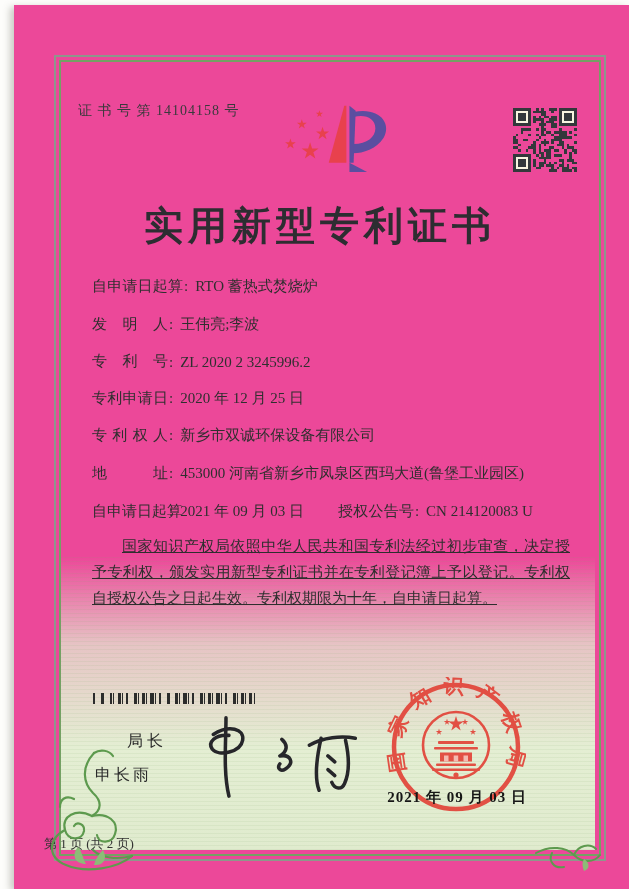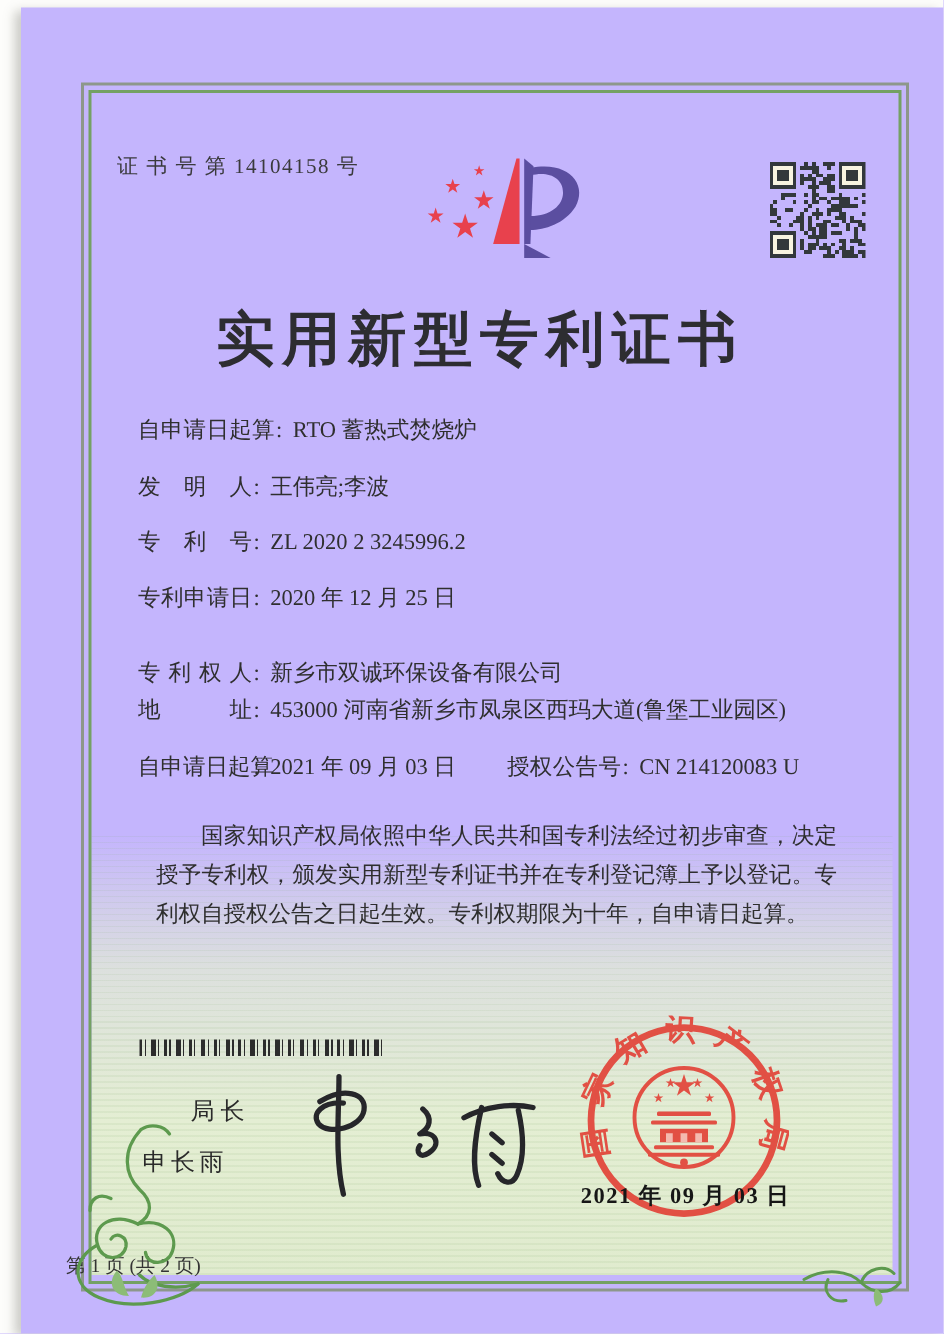--- a/index.html
+++ b/index.html
@@ -1,19 +1,19 @@
 <!DOCTYPE html>
 <html><head>
 <meta charset="utf-8">
 <style>
   html,body{margin:0;padding:0;}
   body{width:629px;height:889px;background:#fdfdfb;position:relative;overflow:hidden;
        font-family:"Liberation Serif","DejaVu Serif",serif;color:#2e2e30;}
   .page{position:absolute;left:14px;top:5px;width:615px;height:884px;
-        background:#c4b5fd;box-shadow:-4px 2px 7px rgba(140,140,130,.45);}
+        background:#ec4899;box-shadow:-4px 2px 7px rgba(140,140,130,.45);}
   
   .frame{position:absolute;left:45px;top:55px;width:538px;height:792px;
          border:2px solid #74a164;outline:2px solid #8d978b;outline-offset:3px;}
   
   .tint{position:absolute;left:47px;top:552px;width:534px;height:293px;
         background:
           repeating-linear-gradient(0deg, rgba(125,170,105,.10) 0 1px, rgba(255,255,255,0) 1px 4px),
           linear-gradient(180deg, rgba(228,238,211,0) 0%, rgba(228,238,211,.75) 30%, #e4eed3 65%, #e0ebce 100%);}
   .certno{position:absolute;left:64px;top:97px;font-size:14px;letter-spacing:1px;color:#3a3a3c;}
   .logo{position:absolute;left:264px;top:96px;width:145px;height:86px;}
@@ -22,21 +22,21 @@
          font-size:39px;font-weight:600;letter-spacing:5px;color:#2d2d31;}
   .fields{position:absolute;left:78px;top:266px;width:490px;font-size:15px;color:#2f2f2f;}
   .frow{position:absolute;left:0;white-space:nowrap;}
   .flabel{display:inline-block;width:76px;text-align:justify;text-align-last:justify;vertical-align:bottom;}
   .flabel.w6{width:91px;}
   .fcolon{margin-left:1px;}
   .fvalue{margin-left:7px;}
   .pair2{margin-left:34px;font-family:Liberation Serif, serif;}
   .paras{position:absolute;left:78px;top:528px;width:478px;font-size:15px;line-height:26px;
          color:#2e2e2e;text-align:justify;}
-  .paras p{margin:12px;text-indent:2em;}
+  .paras p{margin:0;text-indent:2em;text-decoration:underline;}
   .barcode{position:absolute;left:79px;top:688px;width:164px;height:11px;
     background:repeating-linear-gradient(90deg,#2c2c2c 0 2px,transparent 2px 3.5px,#2c2c2c 3.5px 4.3px,
       transparent 4.3px 8px,#2c2c2c 8px 11px,transparent 11px 12.5px,#2c2c2c 12.5px 13.3px,transparent 13.3px 16.5px);}
   .signer-title{position:absolute;left:81px;top:726px;font-size:16px;letter-spacing:4px;color:#2a2a2a;margin-left:32px;}
   .signer-name{position:absolute;left:81px;top:760px;font-size:16px;letter-spacing:3px;color:#2a2a2a;}
   .signature{position:absolute;left:168px;top:700px;width:185px;height:98px;}
   .seal{position:absolute;left:372px;top:672px;width:140px;height:140px;opacity:.93;}
   .seal-date{position:absolute;left:368px;top:783px;width:150px;text-align:center;
              font-size:15px;font-weight:700;color:#161616;letter-spacing:1px;z-index:5;}
   .page-info{position:absolute;left:30px;top:830px;width:552px;text-align:left;font-size:13px;color:#333;}
@@ -290,21 +290,21 @@
     </div>
     <div class="frow" style="top:44px">
       <span class="flabel">发明人</span><span class="fcolon">:</span><span class="fvalue">王伟亮;李波</span>
     </div>
     <div class="frow" style="top:81px">
       <span class="flabel">专利号</span><span class="fcolon">:</span><span class="fvalue">ZL 2020 2 3245996.2</span>
     </div>
     <div class="frow" style="top:118px">
       <span class="flabel">专利申请日</span><span class="fcolon">:</span><span class="fvalue">2020 年 12 月 25 日</span>
     </div>
-    <div class="frow" style="top:168px">
+    <div class="frow" style="top:155px">
       <span class="flabel">专利权人</span><span class="fcolon">:</span><span class="fvalue">新乡市双诚环保设备有限公司</span>
     </div>
     <div class="frow" style="top:193px">
       <span class="flabel">地址</span><span class="fcolon">:</span><span class="fvalue">453000 河南省新乡市凤泉区西玛大道(鲁堡工业园区)</span>
     </div>
     <div class="frow" style="top:231px">
       <span class="flabel">自申请日起算</span><span class="fcolon">:</span><span class="fvalue">2021 年 09 月 03 日</span><span class="pair2"><span class="flabel">授权公告号</span><span class="fcolon">:</span><span class="fvalue">CN 214120083 U</span></span>
     </div>
   </div>
 

